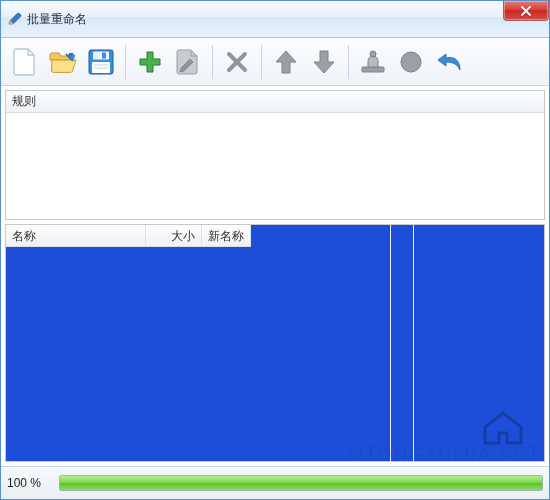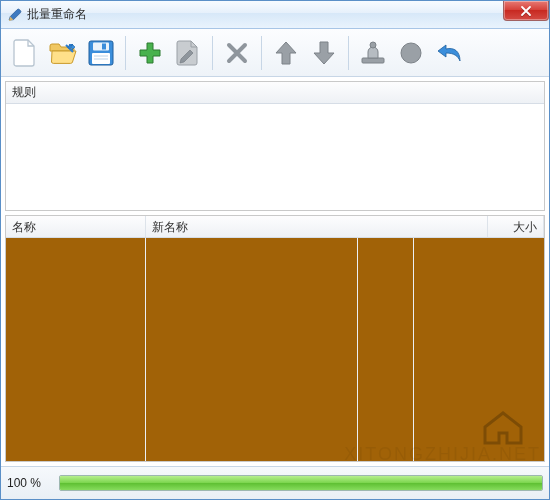--- a/index.html
+++ b/index.html
@@ -6,21 +6,21 @@
   html, body { width: 550px; height: 500px; font-family: "Microsoft YaHei", "Segoe UI", Tahoma, sans-serif; font-size: 12px; background: #fff; }
   .window {
     width: 550px; height: 500px;
     border: 1px solid #5a8fc7;
     background: #fff;
     display: flex; flex-direction: column;
     box-shadow: 0 0 6px rgba(0,0,0,0.3);
   }
   
   .titlebar {
-    height: 28px;
+    height: 37px;
     background: linear-gradient(to bottom, #f7fbff 0%, #e6f0fb 45%, #d7e8f8 46%, #e9f3fd 100%);
     border-bottom: 1px solid #a8c5e6;
     display: flex; align-items: center;
     padding-left: 6px;
     position: relative;
   }
   .titlebar .app-icon { width: 16px; height: 16px; margin-right: 4px; }
   .titlebar .title { color: #2b2b2b; font-size: 12px; }
   .window-controls { position: absolute; right: 0; top: 0; display: flex; }
   .win-btn { width: 46px; height: 20px; border: 1px solid #a06060; border-top: none; display:flex; align-items:center; justify-content:center; cursor:pointer; }
@@ -66,22 +66,22 @@
     display:flex; align-items:center;
     padding: 0 6px;
     font-size: 12px; color: #333;
   }
   .rules-body { flex:1; background: #fff; }
 
   
   .file-list {
     flex: 1;
     border: 1px solid #c9c9c9;
-    background: #a16207;
-    display:flex; flex-direction:column;
+    background: #1d4ed8;
+    display:flex; flex-direction:row;
     min-height: 0;
   }
   .list-header {
     height: 22px;
     background: linear-gradient(to bottom, #fdfdfe, #eef1f5);
     border-bottom: 1px solid #d6dde6;
     display:flex;
     font-size: 12px; color:#333;
   }
   .col { border-right: 1px solid #dde3ea; padding: 3px 6px; overflow:hidden; white-space:nowrap; }
@@ -247,22 +247,22 @@
     <div class="rules-panel">
       <div class="rules-header">
         <span>规则</span>
       </div>
       <div class="rules-body"></div>
     </div>
 
     <div class="file-list">
       <div class="list-header">
         <div class="col col-name">名称</div>
+        <div class="col col-size">大小</div>
         <div class="col col-newname">新名称</div>
-        <div class="col col-size">大小</div>
       </div>
       <div class="list-body"></div>
     </div>
   </div>
 
   <div class="status">
     <span class="progress-label">100 %</span>
     <div class="progress-outer">
       <div class="progress-inner" style="width:100%"></div>
     </div>

